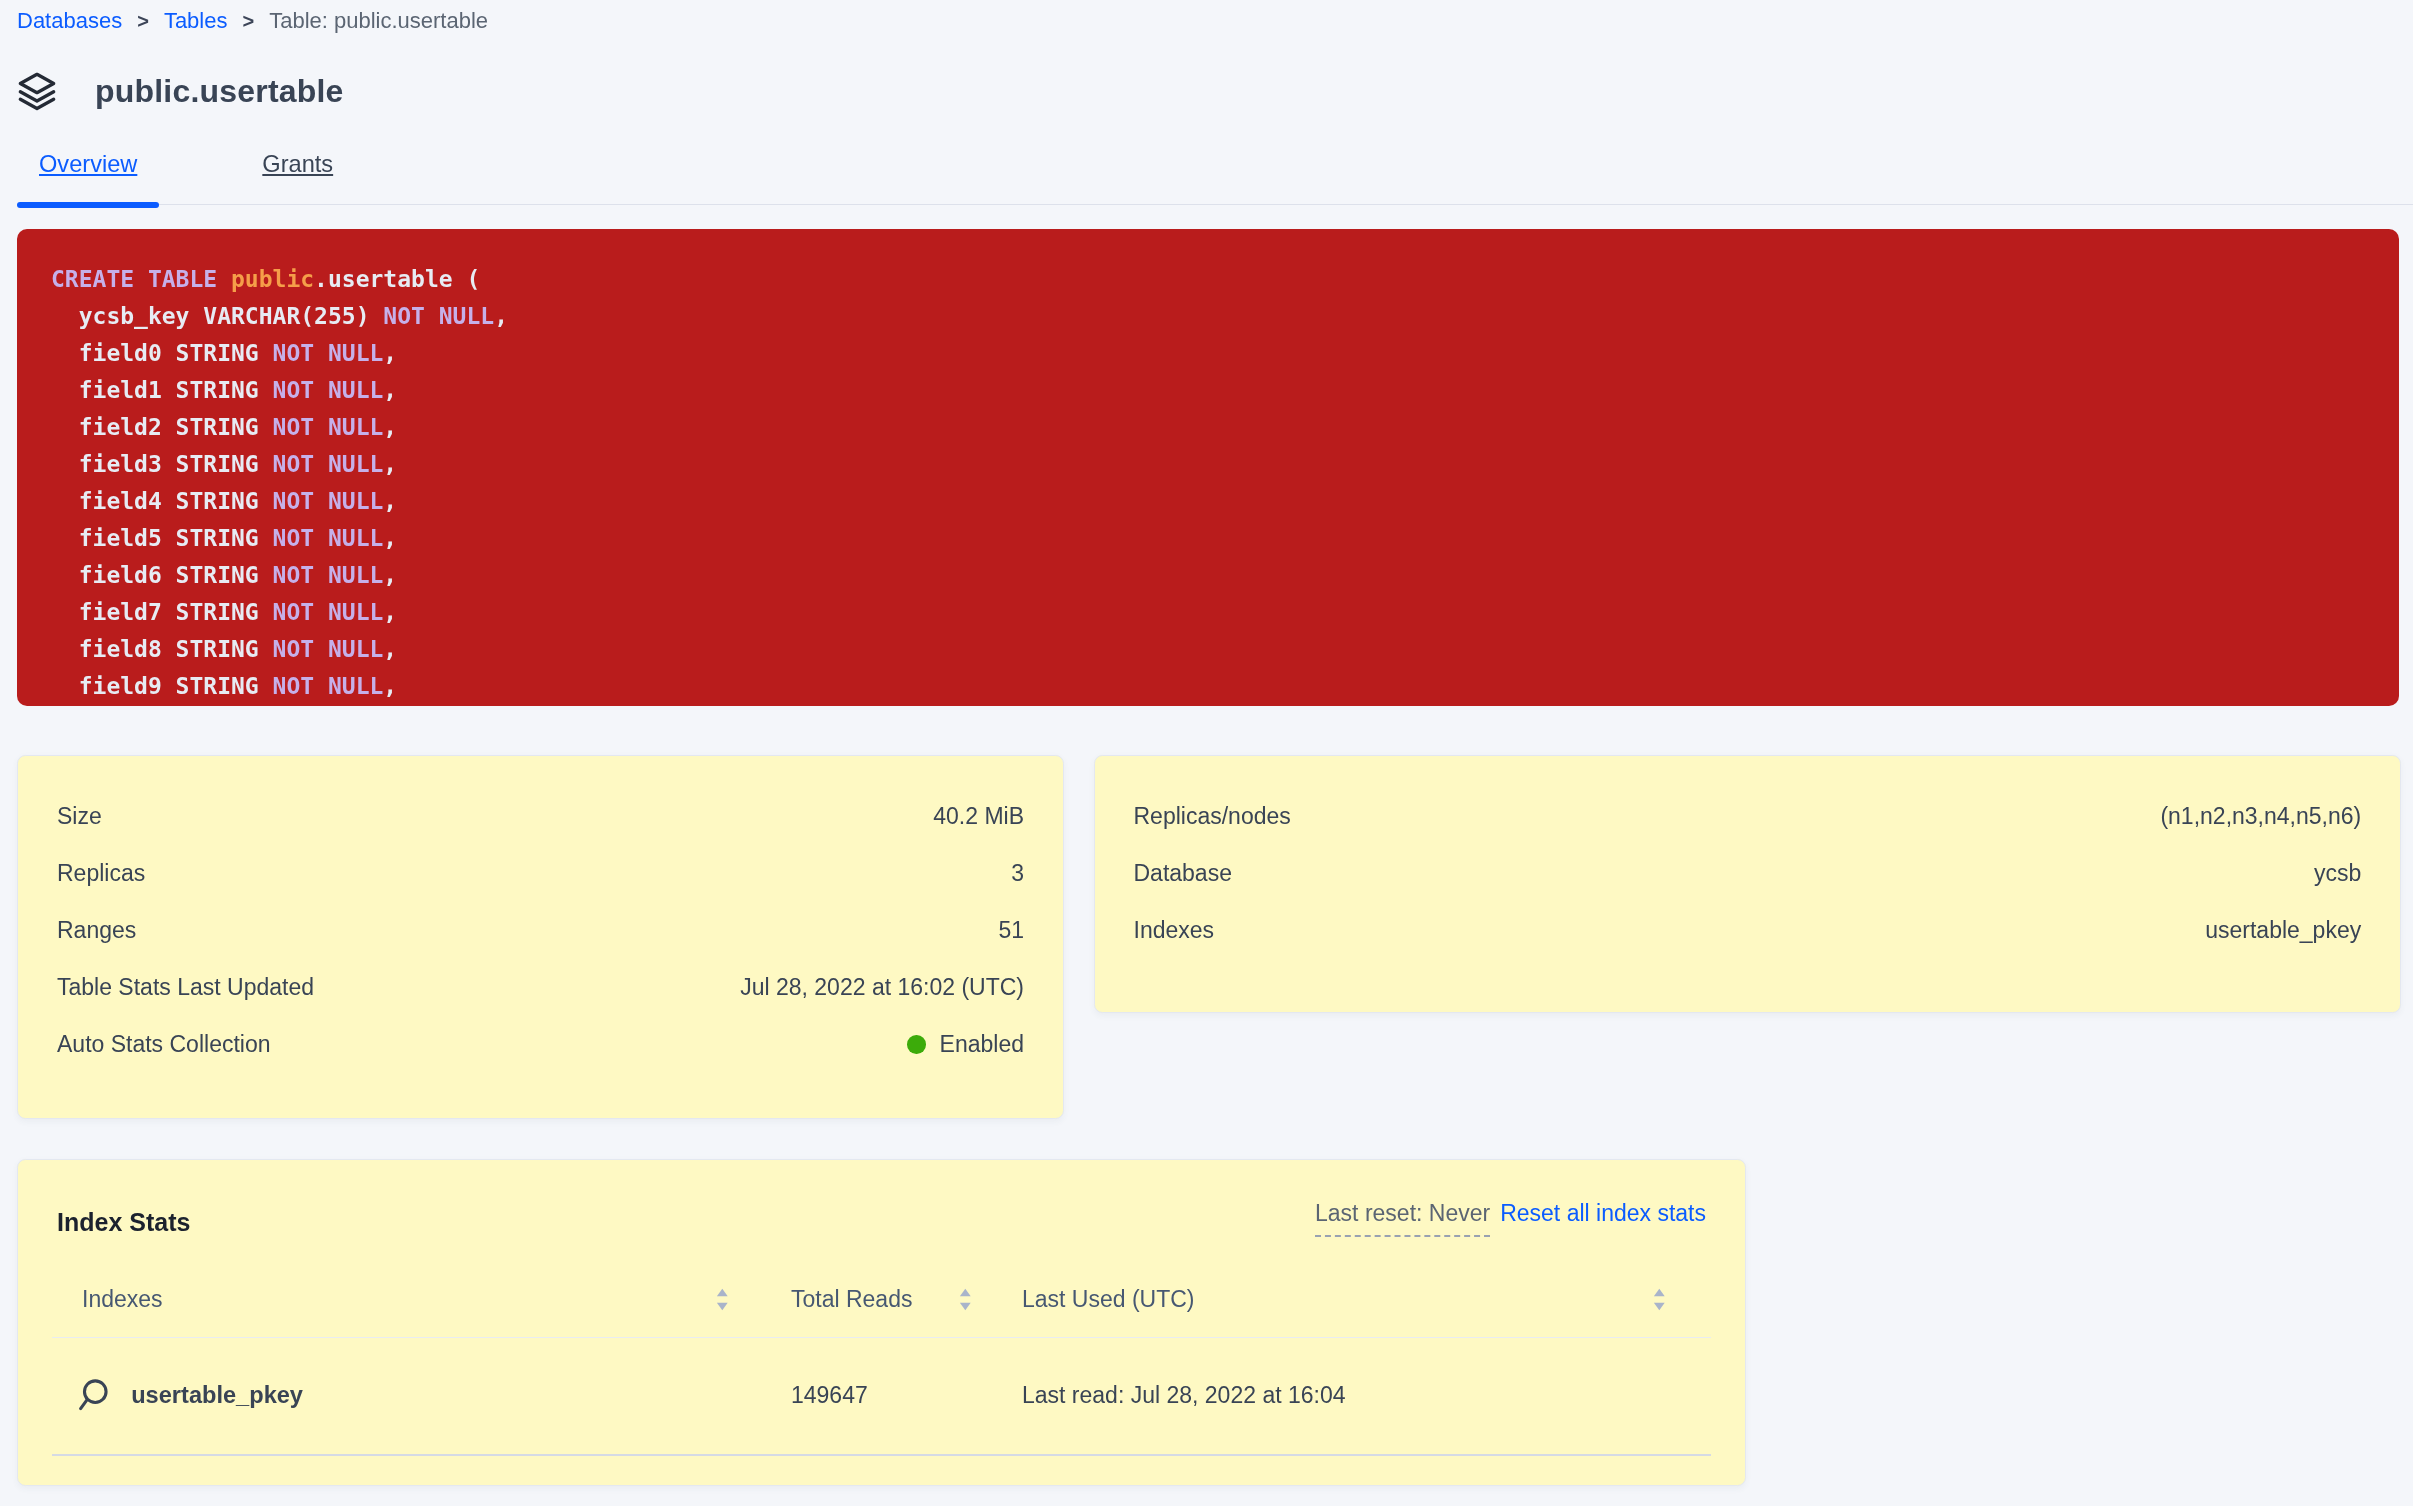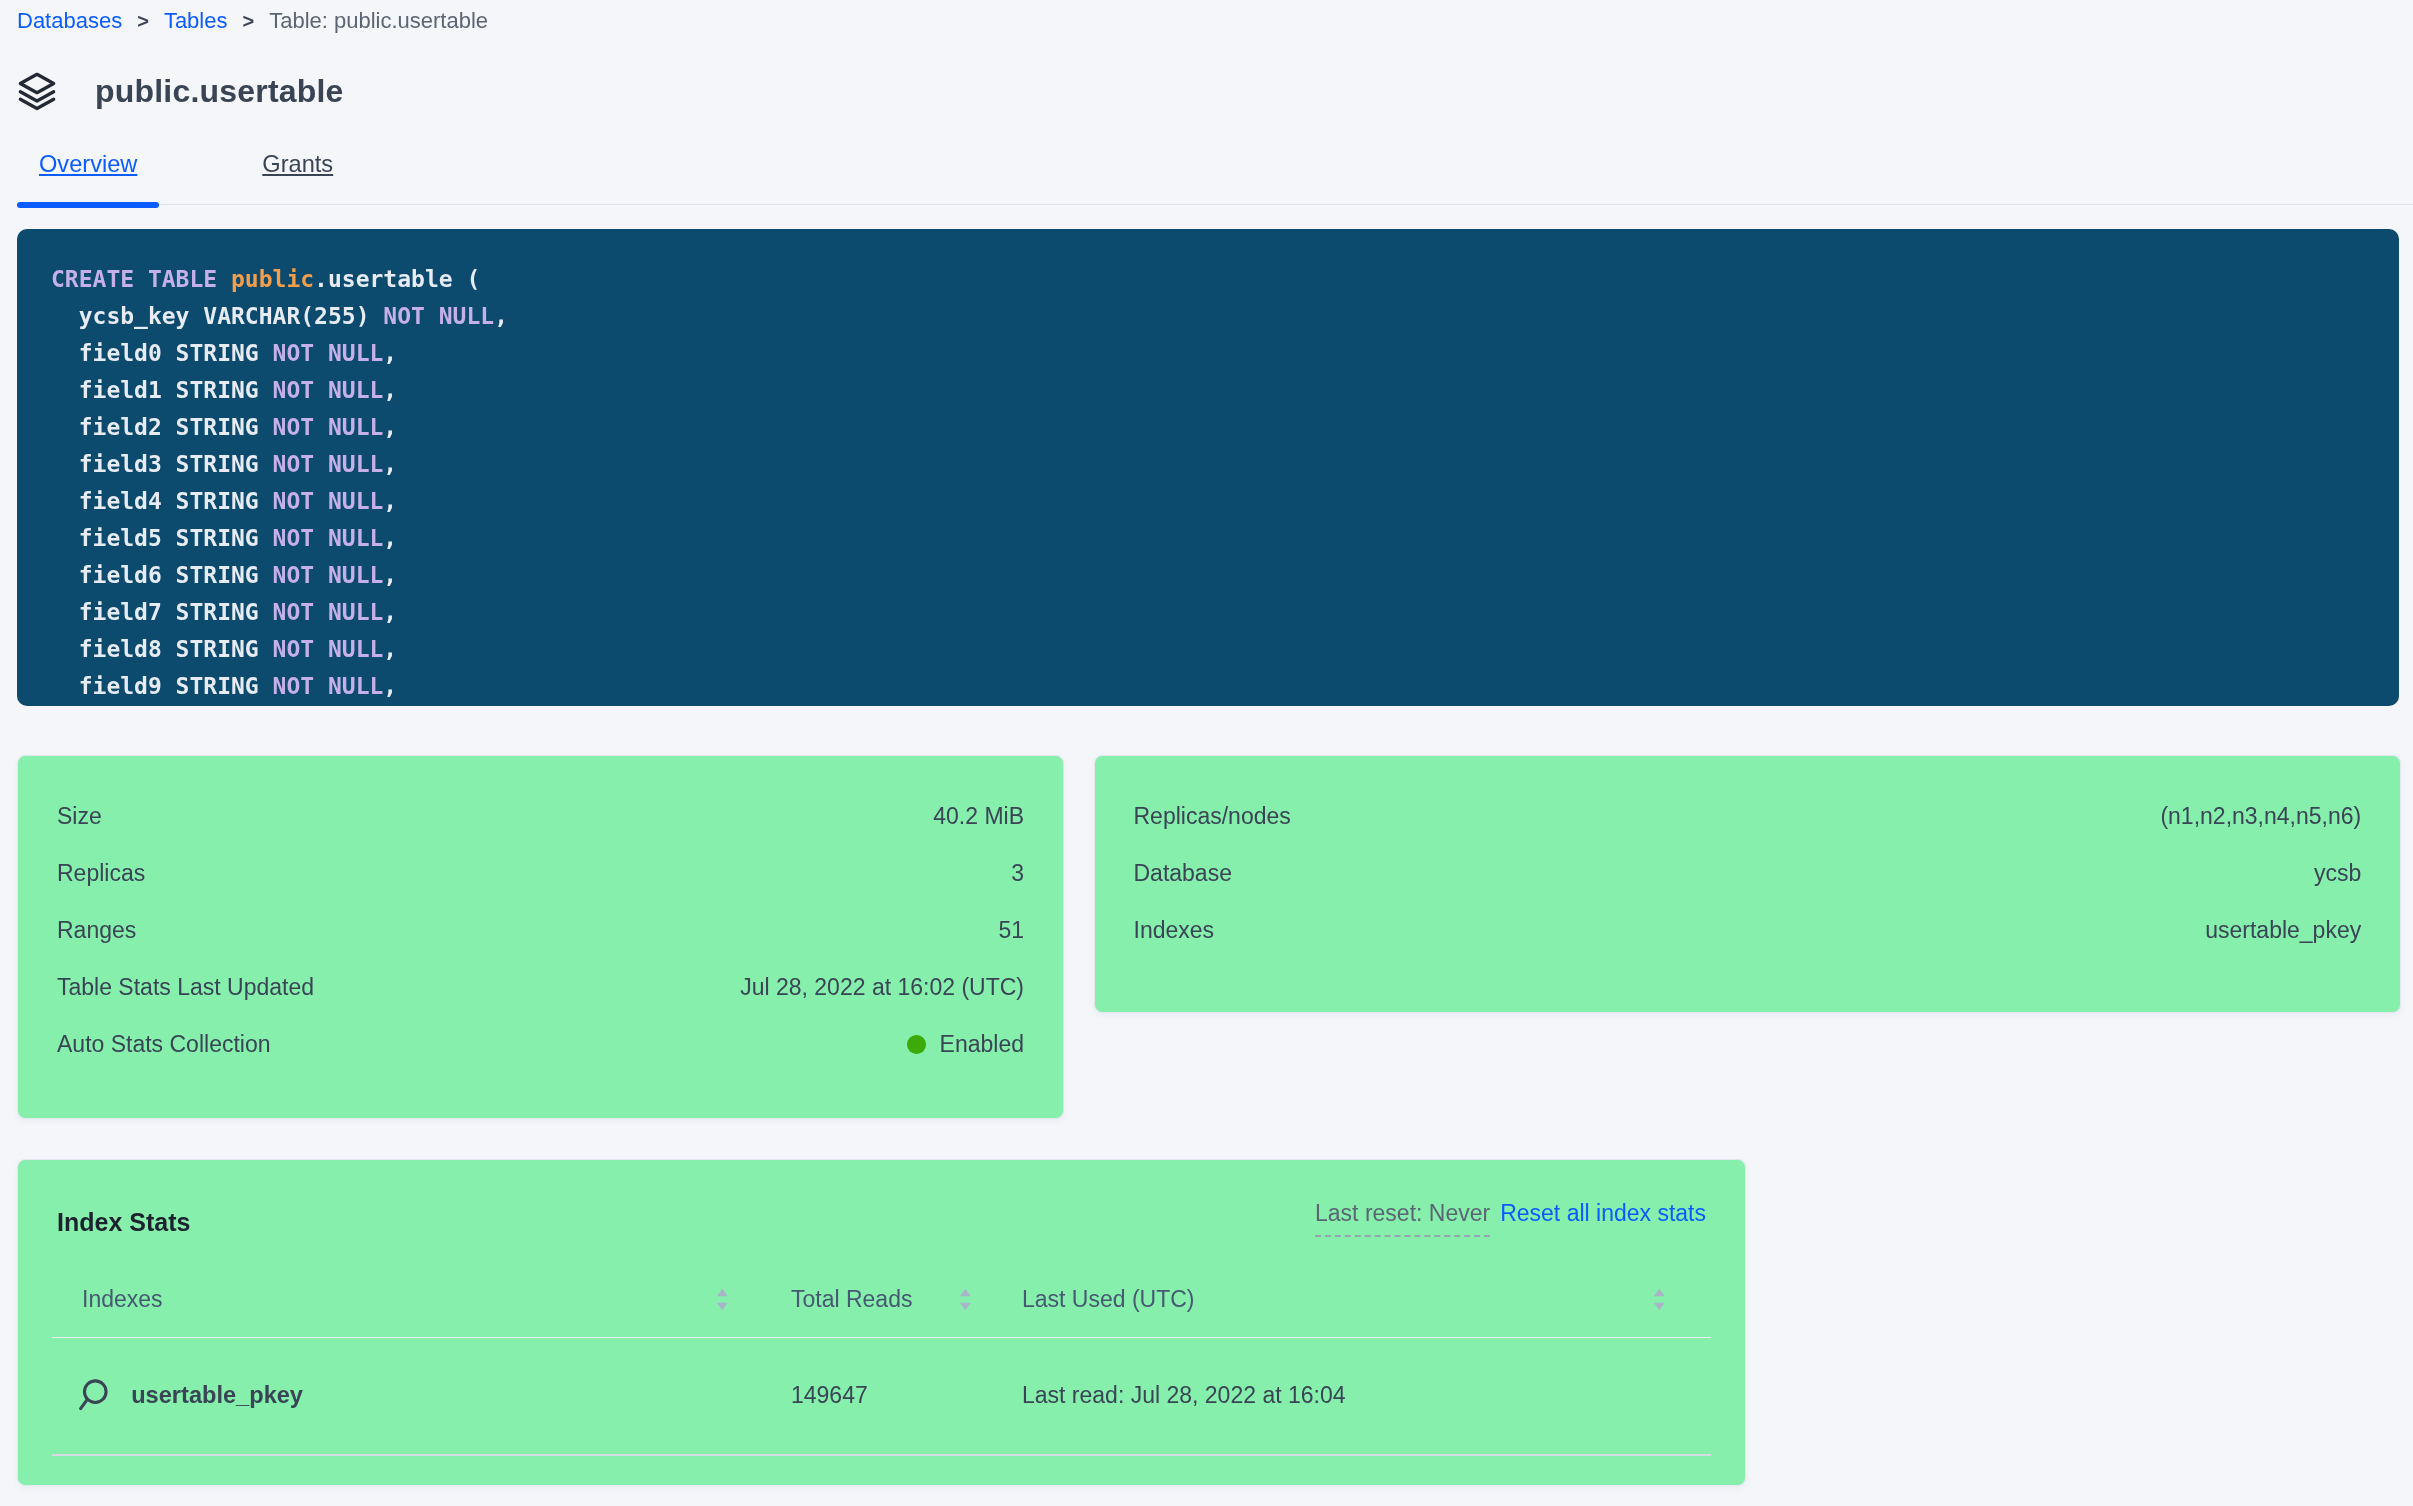--- a/index.html
+++ b/index.html
@@ -28,35 +28,35 @@
   .tab + .tab { margin-left: 81px; }
   .tab.active { color: #0B5CFF; font-weight: 500; }
   .tab.active::after {
     content: ""; position: absolute; left: 0; right: 0; bottom: -3.4px;
     height: 5.9px; background: #0B5CFF; border-radius: 3.4px;
   }
 
   
   .code-block {
     margin-top: 23.6px; margin-right: 14.3px;
-    background: #0c4a6e; border-radius: 10px;
+    background: #b91c1c; border-radius: 10px;
     height: 477px; overflow: hidden;
     padding: 32px 34px 0 34px;
     font-family: "DejaVu Sans Mono", monospace;
     font-size: 23px; font-weight: 700; line-height: 37px;
     color: #E7EBF3; white-space: pre;
   }
   .c-kw { color: #C6B0E9; }
   .c-db { color: #F59E49; }
   .c-pl { color: #E7EBF3; }
 
   
   .cards-row { margin-top: 49px; margin-right: 11.8px; display: flex; gap: 29.5px; align-items: flex-start; }
   .card {
-    background: #86efac; border: 1.7px solid #E4E8F0; border-radius: 8.4px;
+    background: #fef9c3; border: 1.7px solid #E4E8F0; border-radius: 8.4px;
     box-shadow: 0 2.5px 6.7px rgba(60,70,100,0.05);
   }
   .stat-card { padding: 32px 39px; }
   .stat-card.left  { width: 1047px; height: 364px; }
   .stat-card.right { flex: 1; height: 258px; }
   .stat-row { height: 57px; display: flex; justify-content: space-between; align-items: center; font-size: 23px; }
   .stat-label { color: #394455; }
   .stat-value { color: #394455; display: flex; align-items: center; text-align: center; }
   .status-dot { width: 18.6px; height: 18.6px; border-radius: 50%; margin-right: 13.5px; display: inline-block; }
 

